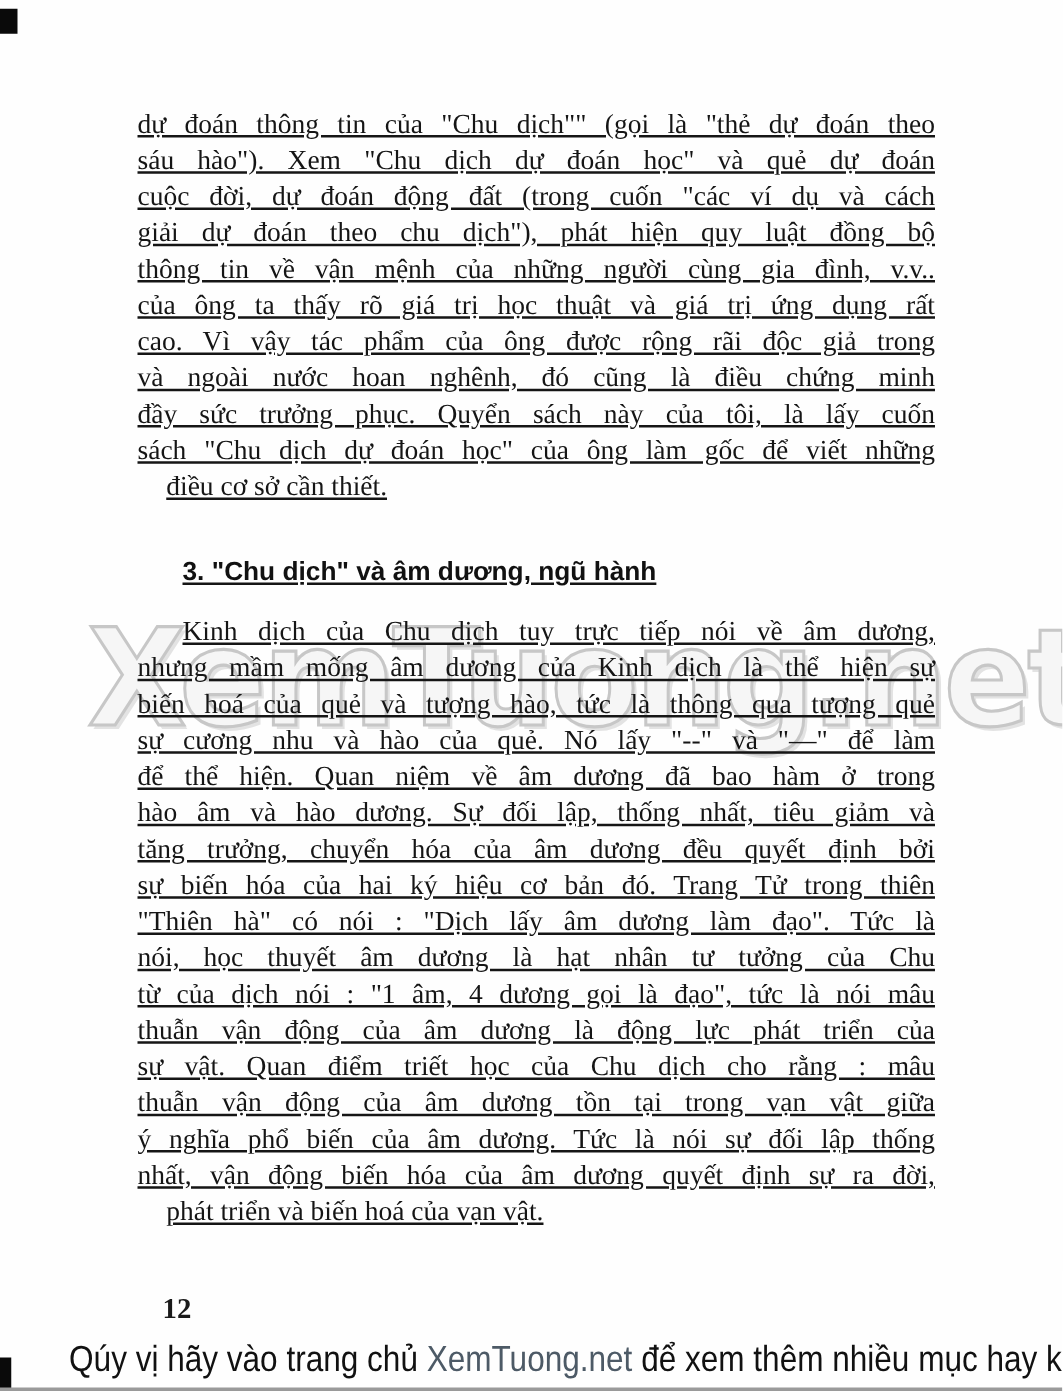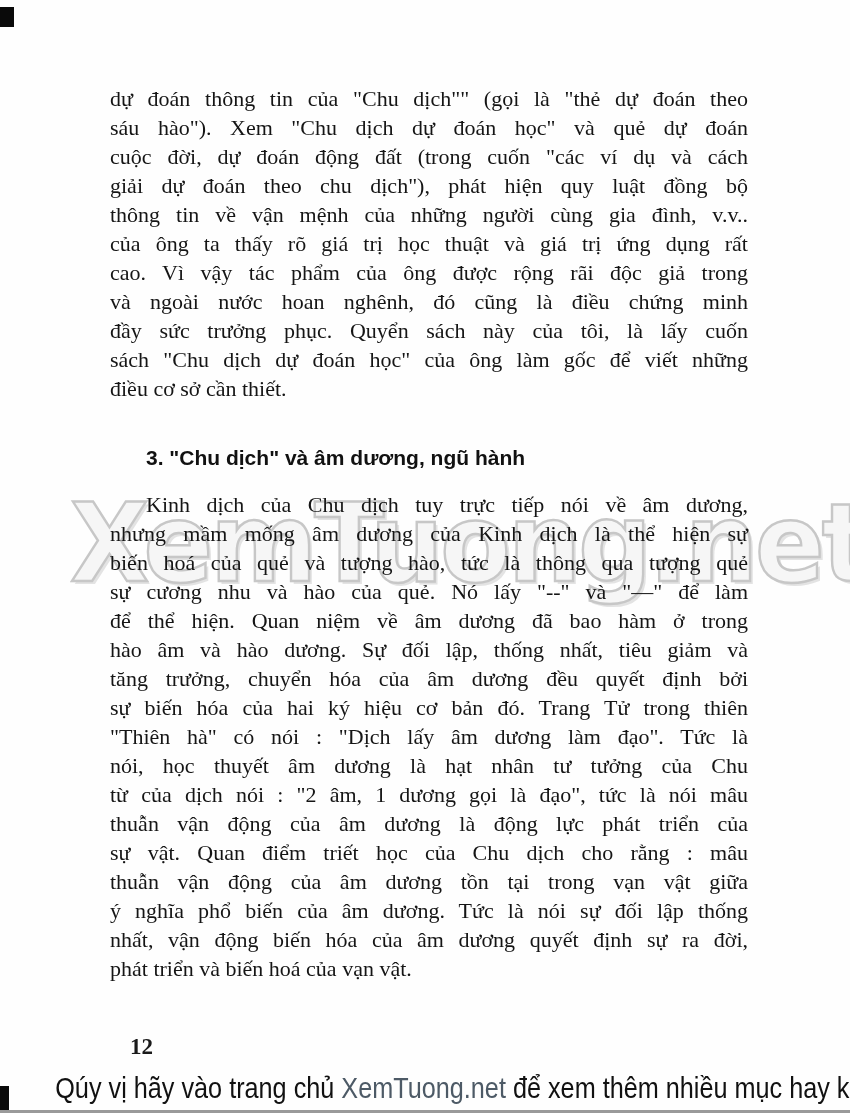--- a/index.html
+++ b/index.html
@@ -56,28 +56,30 @@
   }
   
   .content {
     position: absolute;
     left: 110px;
     top: 84px;
     width: 638px;
     z-index: 1;
     font-size: 22px;
     line-height: 29px;
+    text-decoration: underline;
   }
   .line {
     white-space: nowrap;
     text-align: justify;
     text-align-last: justify;
   }
   .para .line:last-child {
     text-align-last: left;
+    margin-left: 23px;
   }
   .p2 .line:first-child {
     text-indent: 36px;
   }
   .heading {
     margin-top: 40px;
     margin-bottom: 17px;
     margin-left: 36px;
     font-family: "Liberation Sans", sans-serif;
     font-weight: bold;
@@ -149,21 +151,21 @@
         <div class="line">Kinh dịch của Chu dịch tuy trực tiếp nói về âm dương,</div>
         <div class="line">nhưng mầm mống âm dương của Kinh dịch là thể hiện sự</div>
         <div class="line">biến hoá của quẻ và tượng hào, tức là thông qua tượng quẻ</div>
         <div class="line">sự cương nhu và hào của quẻ. Nó lấy "--" và "—" để làm</div>
         <div class="line">để thể hiện. Quan niệm về âm dương đã bao hàm ở trong</div>
         <div class="line">hào âm và hào dương. Sự đối lập, thống nhất, tiêu giảm và</div>
         <div class="line">tăng trưởng, chuyển hóa của âm dương đều quyết định bởi</div>
         <div class="line">sự biến hóa của hai ký hiệu cơ bản đó. Trang Tử trong thiên</div>
         <div class="line">"Thiên hà" có nói : "Dịch lấy âm dương làm đạo". Tức là</div>
         <div class="line">nói, học thuyết âm dương là hạt nhân tư tưởng của Chu</div>
-        <div class="line">từ của dịch nói : "2 âm, 1 dương gọi là đạo", tức là nói mâu</div>
+        <div class="line">từ của dịch nói : "1 âm, 4 dương gọi là đạo", tức là nói mâu</div>
         <div class="line">thuẫn vận động của âm dương là động lực phát triển của</div>
         <div class="line">sự vật. Quan điểm triết học của Chu dịch cho rằng : mâu</div>
         <div class="line">thuẫn vận động của âm dương tồn tại trong vạn vật giữa</div>
         <div class="line">ý nghĩa phổ biến của âm dương. Tức là nói sự đối lập thống</div>
         <div class="line">nhất, vận động biến hóa của âm dương quyết định sự ra đời,</div>
         <div class="line">phát triển và biến hoá của vạn vật.</div>
       </div>
 
   </div>
 

